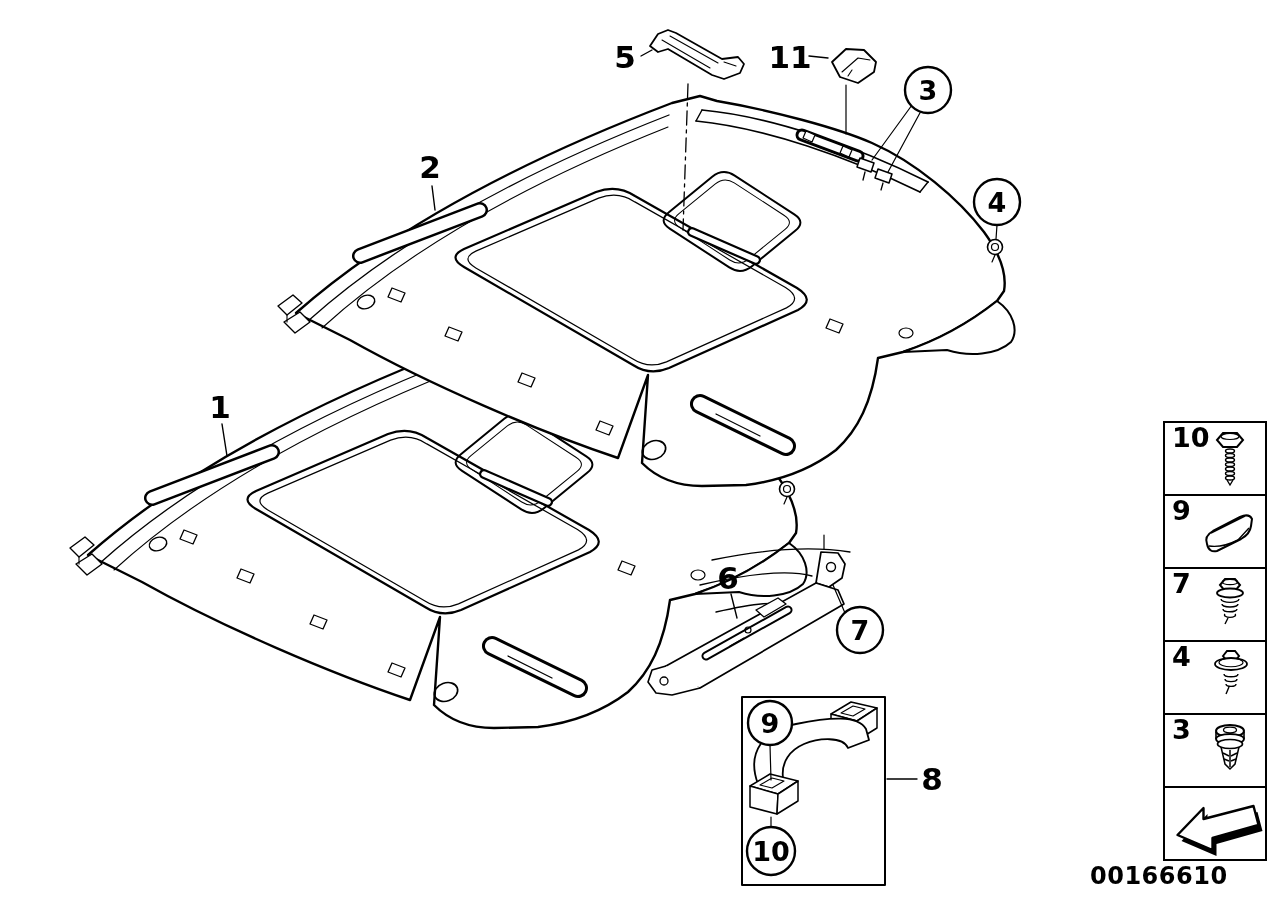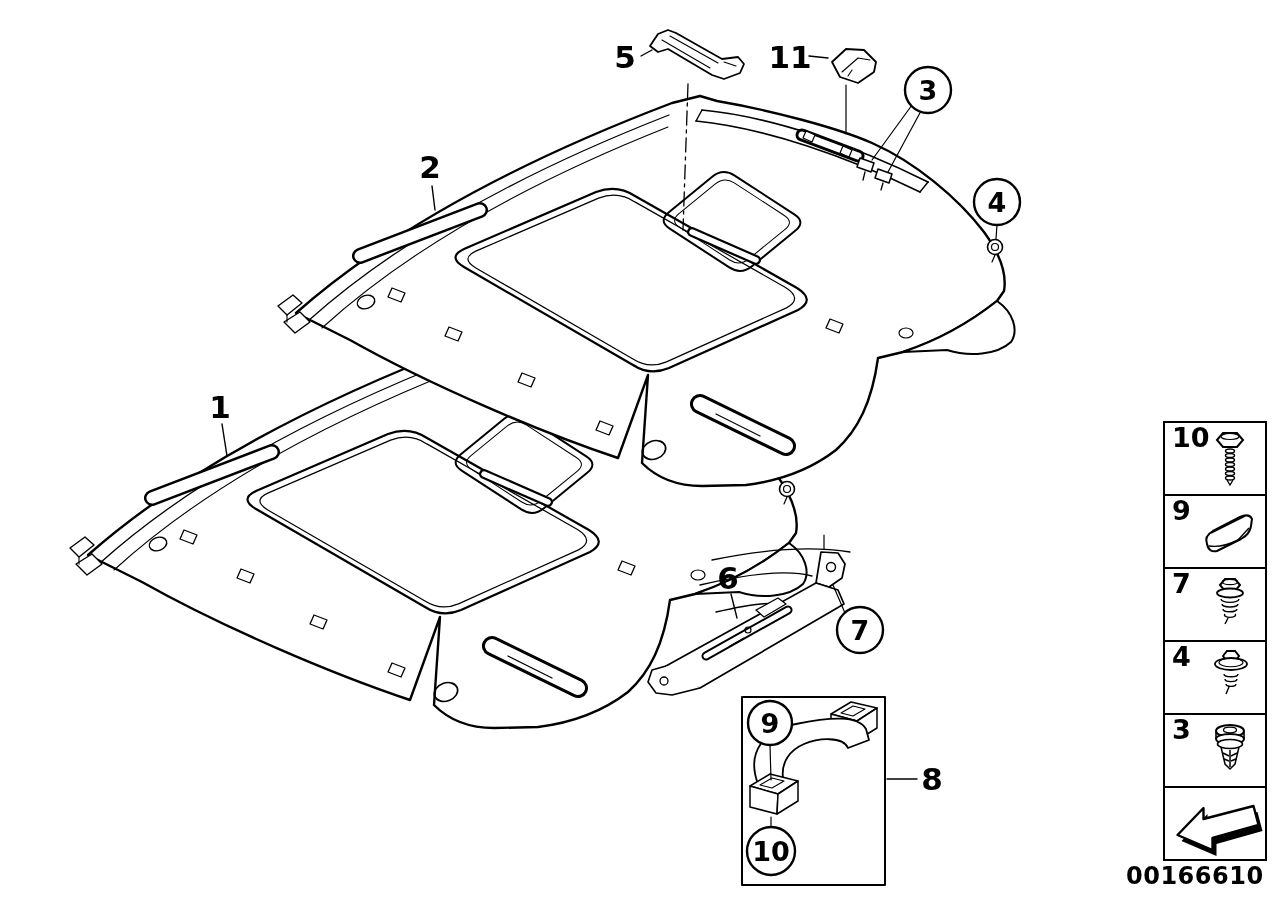--- a/index.html
+++ b/index.html
@@ -15,21 +15,21 @@
   text.callout-num{font-size:31px;}
   text.callout-circ{font-size:27px;}
   
   .legend{position:absolute;left:1163px;top:421px;width:104px;}
   .cell{box-sizing:border-box;width:104px;height:75px;border:2px solid #000;
         margin-top:-2px;position:relative;background:#fff;}
   .cell:first-child{margin-top:0;}
   .cell .num{position:absolute;left:7px;top:0px;font-weight:bold;font-size:27px;line-height:30px;}
   .cell svg.ico{position:absolute;right:5px;top:50%;transform:translateY(-50%);}
   .cell.arrow-cell svg.ico{left:50%;right:auto;transform:translate(-50%,-50%);}
-  .partnum{position:absolute;left:1126px;top:862px;width:128px;text-align:right;
+  .partnum{position:absolute;left:1090px;top:862px;width:128px;text-align:right;
            font-size:24px;font-weight:bold;letter-spacing:0.5px;}
 </style>
 </head>
 <body>
 
 <div class="stage">
 
 <svg class="diagram" width="1288" height="910" viewBox="0 0 1288 910">
   <defs>
     <g id="panel-shape">

